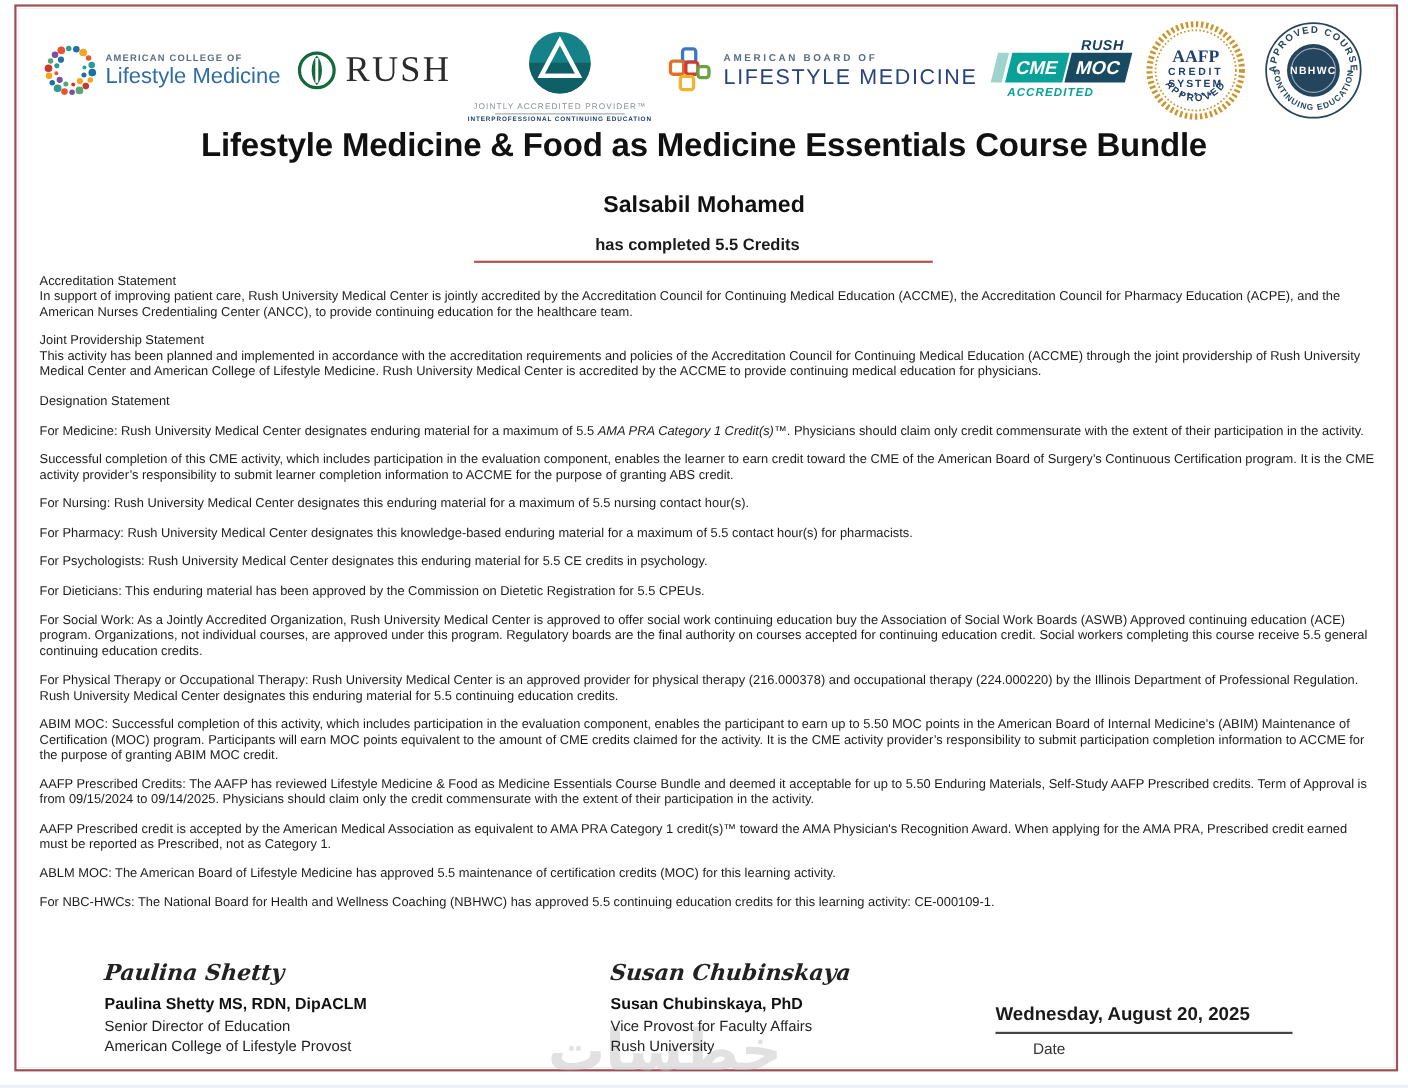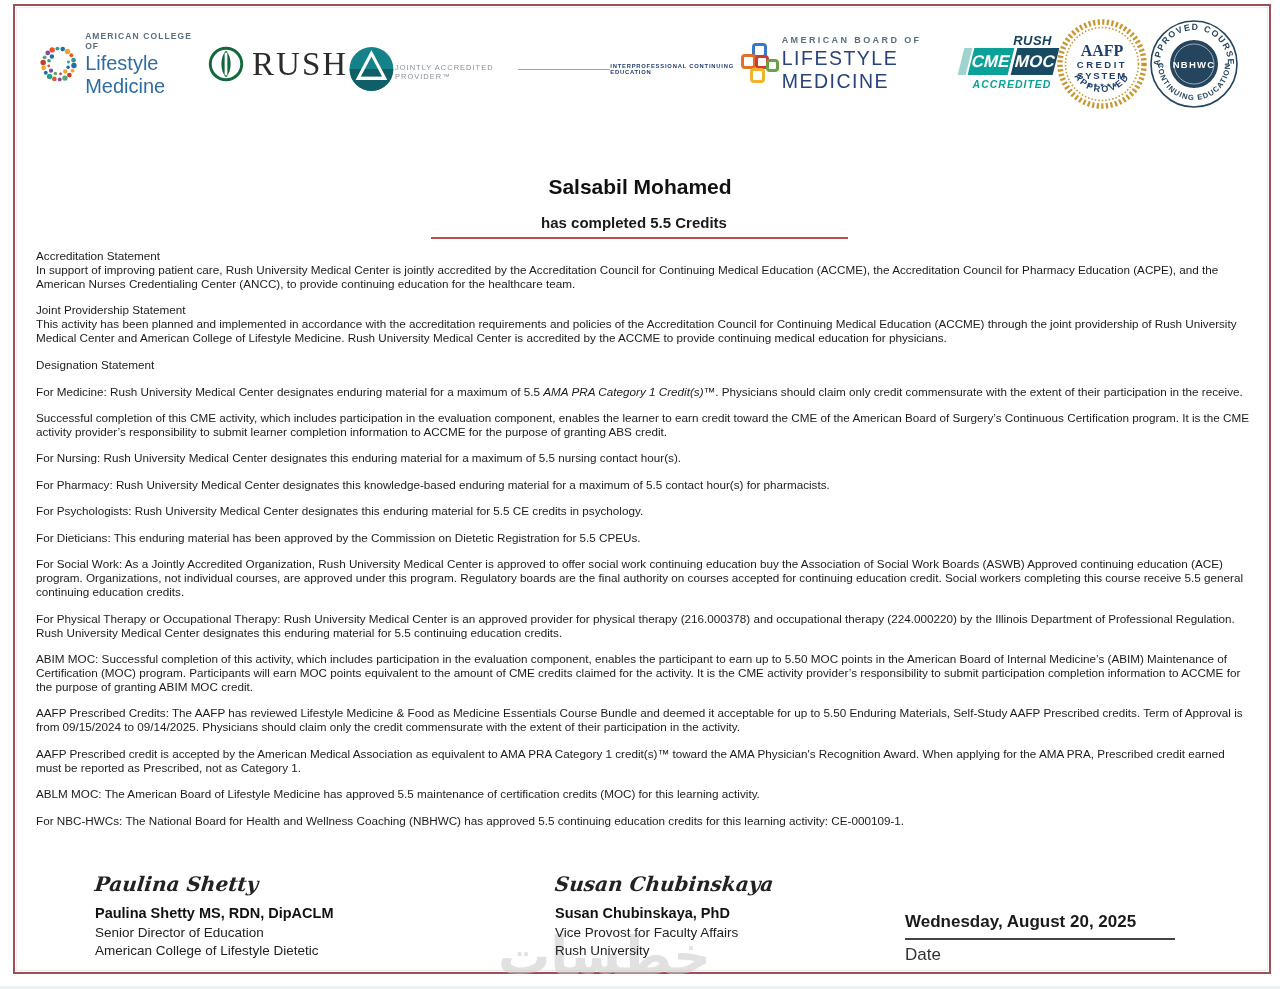--- a/index.html
+++ b/index.html
@@ -12,21 +12,21 @@
   .logo { display:flex; align-items:center; gap:8px; }
 
   
   .aclm-text .l1 { font-size:8.5px; letter-spacing:1.1px; color:#5a6e82; font-weight:600; }
   .aclm-text .l2 { font-size:20px; color:#2e6da4; font-weight:500; margin-top:1px; }
 
   
   .rush-word { font-family:"Liberation Serif",serif; font-size:33px; letter-spacing:2px; color:#2b2b2b; font-weight:500; }
 
   
-  .jap { display:flex; flex-direction:row; align-items:center; margin-top:10px; }
+  .jap { display:flex; flex-direction:column; align-items:center; margin-top:10px; }
   .jap .cap1 { font-size:7.5px; letter-spacing:1px; color:#8a9097; margin-top:5px; }
   .jap .rule { width:118px; height:1px; background:#9aa3aa; margin:2px 0; }
   .jap .cap2 { font-size:5.8px; letter-spacing:.8px; color:#1f3f6e; font-weight:700; }
 
   
   .ablm-mark { position:relative; width:42px; height:42px; }
   .ablm-mark i { position:absolute; border-radius:4px; border-width:3px; border-style:solid; background:#fff; }
   .ablm-text .l1 { font-size:9px; letter-spacing:2.4px; color:#5a6e82; font-weight:600; }
   .ablm-text .l2 { font-size:19.5px; letter-spacing:1.5px; color:#27427c; font-weight:500; margin-top:2px; }
 
@@ -61,21 +61,21 @@
   .sig { position:absolute; top:0; }
   .sig.left { left:95px; }
   .sig.right { left:555px; }
   .sig .script { font-family:"DejaVu Serif",serif; font-style:italic; font-weight:700; font-size:20px; color:#222; transform:skewX(-6deg); transform-origin:left; margin-bottom:9px; }
   .sig .name { font-size:14.5px; font-weight:700; color:#111; margin-bottom:3px; }
   .sig .role { font-size:13.5px; color:#222; line-height:17.5px; }
 
   .date-block { position:absolute; left:905px; top:40px; width:272px; }
   .date-value { font-size:17px; font-weight:700; color:#1a1a1a; margin-bottom:6px; }
   .date-rule { width:270px; height:1.5px; background:#444; margin-bottom:5px; }
-  .date-label { font-size:17px; color:#333; }
+  .date-label { font-size:14px; color:#333;margin-left:34px; }
 
   .watermark { position:absolute; left:498px; top:926px; z-index:1; font-family:"DejaVu Sans",sans-serif; font-size:52px; font-weight:700; color:#c9c9c9; opacity:.55; letter-spacing:4px; }
 </style>
 </head>
 <body>
 
 <div class="sheet">
   <div class="frame"></div>
 
   <div class="logo-row">
@@ -189,31 +189,32 @@
         </text>
         <circle cx="46" cy="46" r="24" fill="#25455e"></circle>
         <circle cx="46" cy="46" r="20" fill="none" stroke="rgba(255,255,255,.55)" stroke-width="1"></circle>
         <text x="46" y="49.5" text-anchor="middle" font-size="9.5" font-weight="800" letter-spacing="1.2" fill="#ffffff" font-family="Liberation Sans,sans-serif">NBHWC</text>
         <text x="13" y="49" text-anchor="middle" font-size="6" fill="#25455e">≡</text>
         <text x="79" y="49" text-anchor="middle" font-size="6" fill="#25455e">≡</text>
       </svg>
     </div>
   </div>
 
+  <div class="title">Lifestyle Medicine &amp; Food as Medicine Essentials Course Bundle</div>
   <div class="recipient">Salsabil Mohamed</div>
   <div class="completion">has completed 5.5 Credits</div>
   <div class="completion-line"></div>
 
   <div class="body-text">
       <p class="para"><span class="lead" style="display: block;">Accreditation Statement</span><span>In support of improving patient care, Rush University Medical Center is jointly accredited by the Accreditation Council for Continuing Medical Education (ACCME), the Accreditation Council for Pharmacy Education (ACPE), and the American Nurses Credentialing Center (ANCC), to provide continuing education for the healthcare team.</span></p>
       <p class="para"><span class="lead" style="display: block;">Joint Providership Statement</span><span>This activity has been planned and implemented in accordance with the accreditation requirements and policies of the Accreditation Council for Continuing Medical Education (ACCME) through the joint providership of Rush University Medical Center and American College of Lifestyle Medicine. Rush University Medical Center is accredited by the ACCME to provide continuing medical education for physicians.</span></p>
       <p class="para">
         <span class="lead block">Designation Statement</span>
       </p>
-      <p class="para"><span class="lead">For Medicine: </span><span>Rush University Medical Center designates enduring material for a maximum of 5.5 </span><span class="it">AMA PRA Category 1 Credit(s)™</span><span>. Physicians should claim only credit commensurate with the extent of their participation in the receive.</span></p>
+      <p class="para"><span class="lead">For Medicine: </span><span>Rush University Medical Center designates enduring material for a maximum of 5.5 </span><span class="it">AMA PRA Category 1 Credit(s)™</span><span>. Physicians should claim only credit commensurate with the extent of their participation in the activity.</span></p>
       <p class="para"><span>Successful completion of this CME activity, which includes participation in the evaluation component, enables the learner to earn credit toward the CME of the American Board of Surgery’s Continuous Certification program. It is the CME activity provider’s responsibility to submit learner completion information to ACCME for the purpose of granting ABS credit.</span></p>
       <p class="para"><span class="lead">For Nursing: </span><span>Rush University Medical Center designates this enduring material for a maximum of 5.5 nursing contact hour(s).</span></p>
       <p class="para"><span class="lead">For Pharmacy: </span><span>Rush University Medical Center designates this knowledge-based enduring material for a maximum of 5.5 contact hour(s) for pharmacists.</span></p>
       <p class="para"><span class="lead">For Psychologists: </span><span>Rush University Medical Center designates this enduring material for 5.5 CE credits in psychology.</span></p>
       <p class="para"><span class="lead">For Dieticians: </span><span>This enduring material has been approved by the Commission on Dietetic Registration for 5.5 CPEUs.</span></p>
       <p class="para"><span class="lead">For Social Work: </span><span>As a Jointly Accredited Organization, Rush University Medical Center is approved to offer social work continuing education buy the Association of Social Work Boards (ASWB) Approved continuing education (ACE) program. Organizations, not individual courses, are approved under this program. Regulatory boards are the final authority on courses accepted for continuing education credit. Social workers completing this course receive 5.5 general continuing education credits.</span></p>
       <p class="para"><span class="lead">For Physical Therapy or Occupational Therapy: </span><span>Rush University Medical Center is an approved provider for physical therapy (216.000378) and occupational therapy (224.000220) by the Illinois Department of Professional Regulation. Rush University Medical Center designates this enduring material for 5.5 continuing education credits.</span></p>
       <p class="para"><span class="lead">ABIM MOC: </span><span>Successful completion of this activity, which includes participation in the evaluation component, enables the participant to earn up to 5.50 MOC points in the American Board of Internal Medicine’s (ABIM) Maintenance of Certification (MOC) program. Participants will earn MOC points equivalent to the amount of CME credits claimed for the activity. It is the CME activity provider’s responsibility to submit participation completion information to ACCME for the purpose of granting ABIM MOC credit.</span></p>
       <p class="para"><span class="lead">AAFP Prescribed Credits: </span><span>The AAFP has reviewed Lifestyle Medicine &amp; Food as Medicine Essentials Course Bundle and deemed it acceptable for up to 5.50 Enduring Materials, Self-Study AAFP Prescribed credits. Term of Approval is from 09/15/2024 to 09/14/2025. Physicians should claim only the credit commensurate with the extent of their participation in the activity.</span></p>
       <p class="para"><span>AAFP Prescribed credit is accepted by the American Medical Association as equivalent to AMA PRA Category 1 credit(s)™ toward the AMA Physician's Recognition Award. When applying for the AMA PRA, Prescribed credit earned must be reported as Prescribed, not as Category 1.</span></p>
@@ -221,21 +222,21 @@
       <p class="para"><span class="lead">For NBC-HWCs: </span><span>The National Board for Health and Wellness Coaching (NBHWC) has approved 5.5 continuing education credits for this learning activity: CE-000109-1.</span></p>
     </div>
 
   <div class="watermark">خطسات</div>
 
   <div class="sig-row">
     <div class="sig left">
       <div class="script">Paulina Shetty</div>
       <div class="name">Paulina Shetty MS, RDN, DipACLM</div>
       <div class="role">Senior Director of Education</div>
-      <div class="role">American College of Lifestyle Dietetic</div>
+      <div class="role">American College of Lifestyle Provost</div>
     </div>
     <div class="sig right">
       <div class="script">Susan Chubinskaya</div>
       <div class="name">Susan Chubinskaya, PhD</div>
       <div class="role">Vice Provost for Faculty Affairs</div>
       <div class="role">Rush University</div>
     </div>
     <div class="date-block">
       <div class="date-value">Wednesday, August 20, 2025</div>
       <div class="date-rule"></div>

